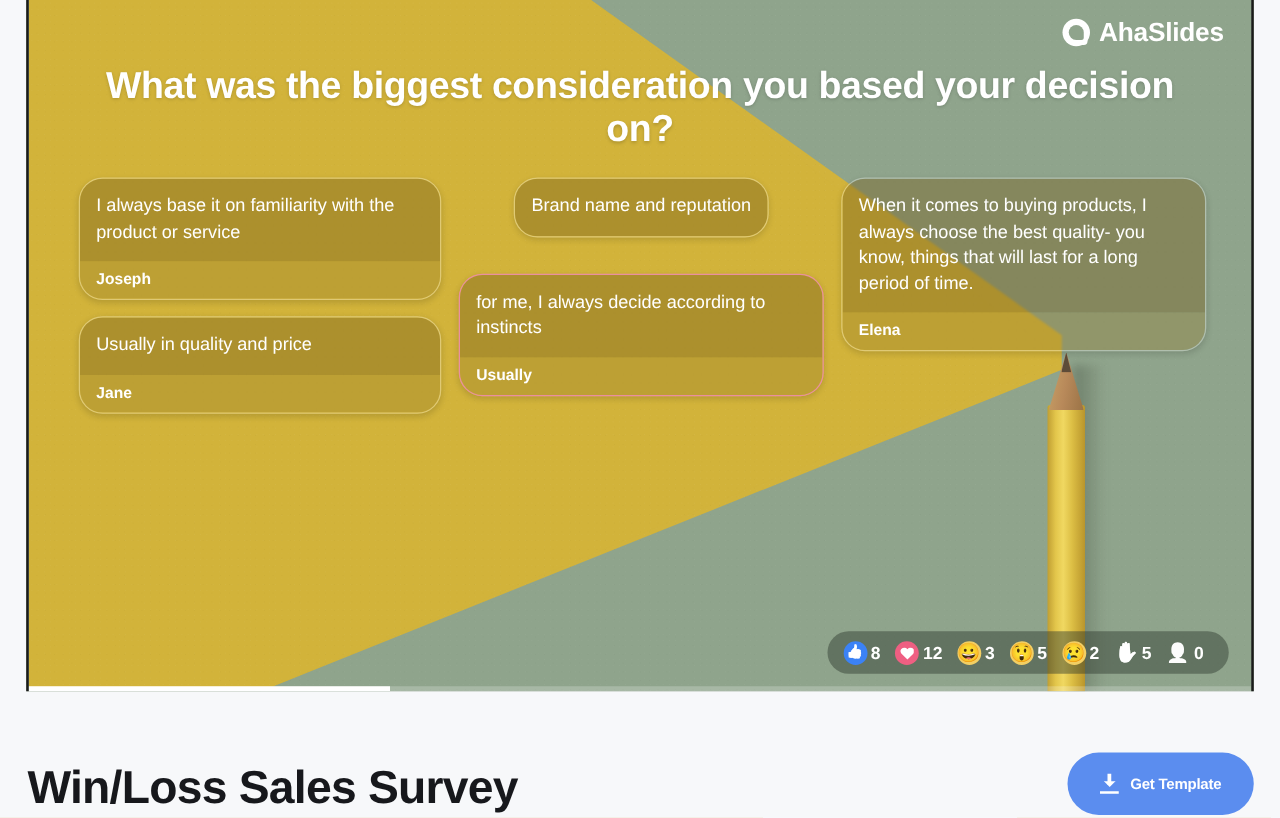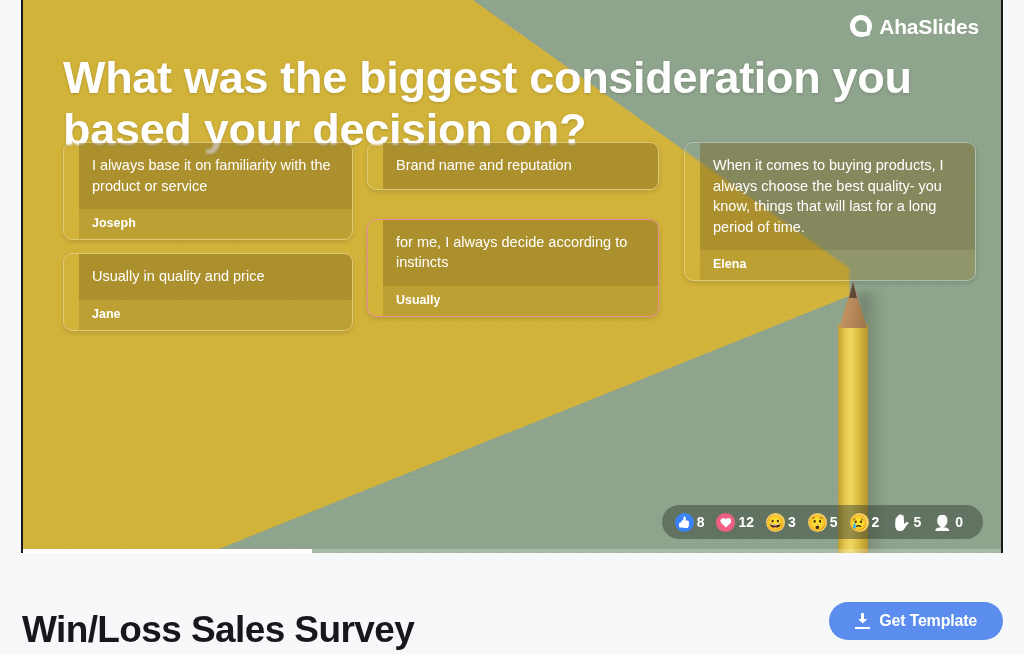--- a/index.html
+++ b/index.html
@@ -146,50 +146,50 @@
     letter-spacing: -.2px;
     white-space: nowrap;
   }
 
   
   #question {
     position: absolute;
     left: 40px;
     right: 40px;
     top: 52px;
-    color: #ffffff;
-    font-size: 45px;
+    text-align: center;
+    color: #ffffff;
+    font-size: 30px;
     line-height: 1.15;
     font-weight: 700;
     letter-spacing: -.3px;
     text-shadow: 0 1px 3px rgba(0,0,0,.18);
   }
 
   
   #cards {
     position: absolute;
     left: 40px;
     top: 142px;
     width: 920px;
     display: flex;
     gap: 14px;
     align-items: flex-start;
   }
   .card-col { display: flex; flex-direction: column; gap: 13px; }
   .col-1 { width: 290px; }
-  .col-2 { width: 292px; }
-  .col-3 { width: 292px; margin-left: 11px; }
+  .col-2 { width: 292px; align-items: center; }
+  .col-3 { width: 292px; }
 
   .card {
-    border-radius: 9px;
+    border-radius: 19px;
     overflow: hidden;
     border: 1px solid rgba(255,255,255,.30);
     box-shadow: 0 2px 5px rgba(0,0,0,.14);
     backdrop-filter: blur(1px);
-    padding-left: 15px;
   }
   .card.highlight { border: 1.5px solid #e98fa0; margin-top: 16px; }
 
   .card-body {
     padding: 12px 13px 13px 13px;
     background: rgba(120, 96, 28, .42);
     color: #ffffff;
     font-size: 14.5px;
     line-height: 1.42;
   }
@@ -287,28 +287,28 @@
     top: 26px;
     font-size: 37px;
     font-weight: 700;
     color: #17181c;
     letter-spacing: -.6px;
   }
   #get-template-button {
     position: absolute;
     right: 21px;
     top: 19px;
-    height: 38px;
+    height: 50px;
     padding: 0 26px;
     border: none;
     border-radius: 26px;
     background: #5b8def;
     color: #ffffff;
     font-family: "Liberation Sans", sans-serif;
-    font-size: 16px;
+    font-size: 12px;
     font-weight: 700;
     letter-spacing: -.2px;
     display: flex;
     align-items: center;
     gap: 9px;
     cursor: pointer;
   }
   #get-template-button .dl-icon {
     width: 15px; height: 16px;
     position: relative;

